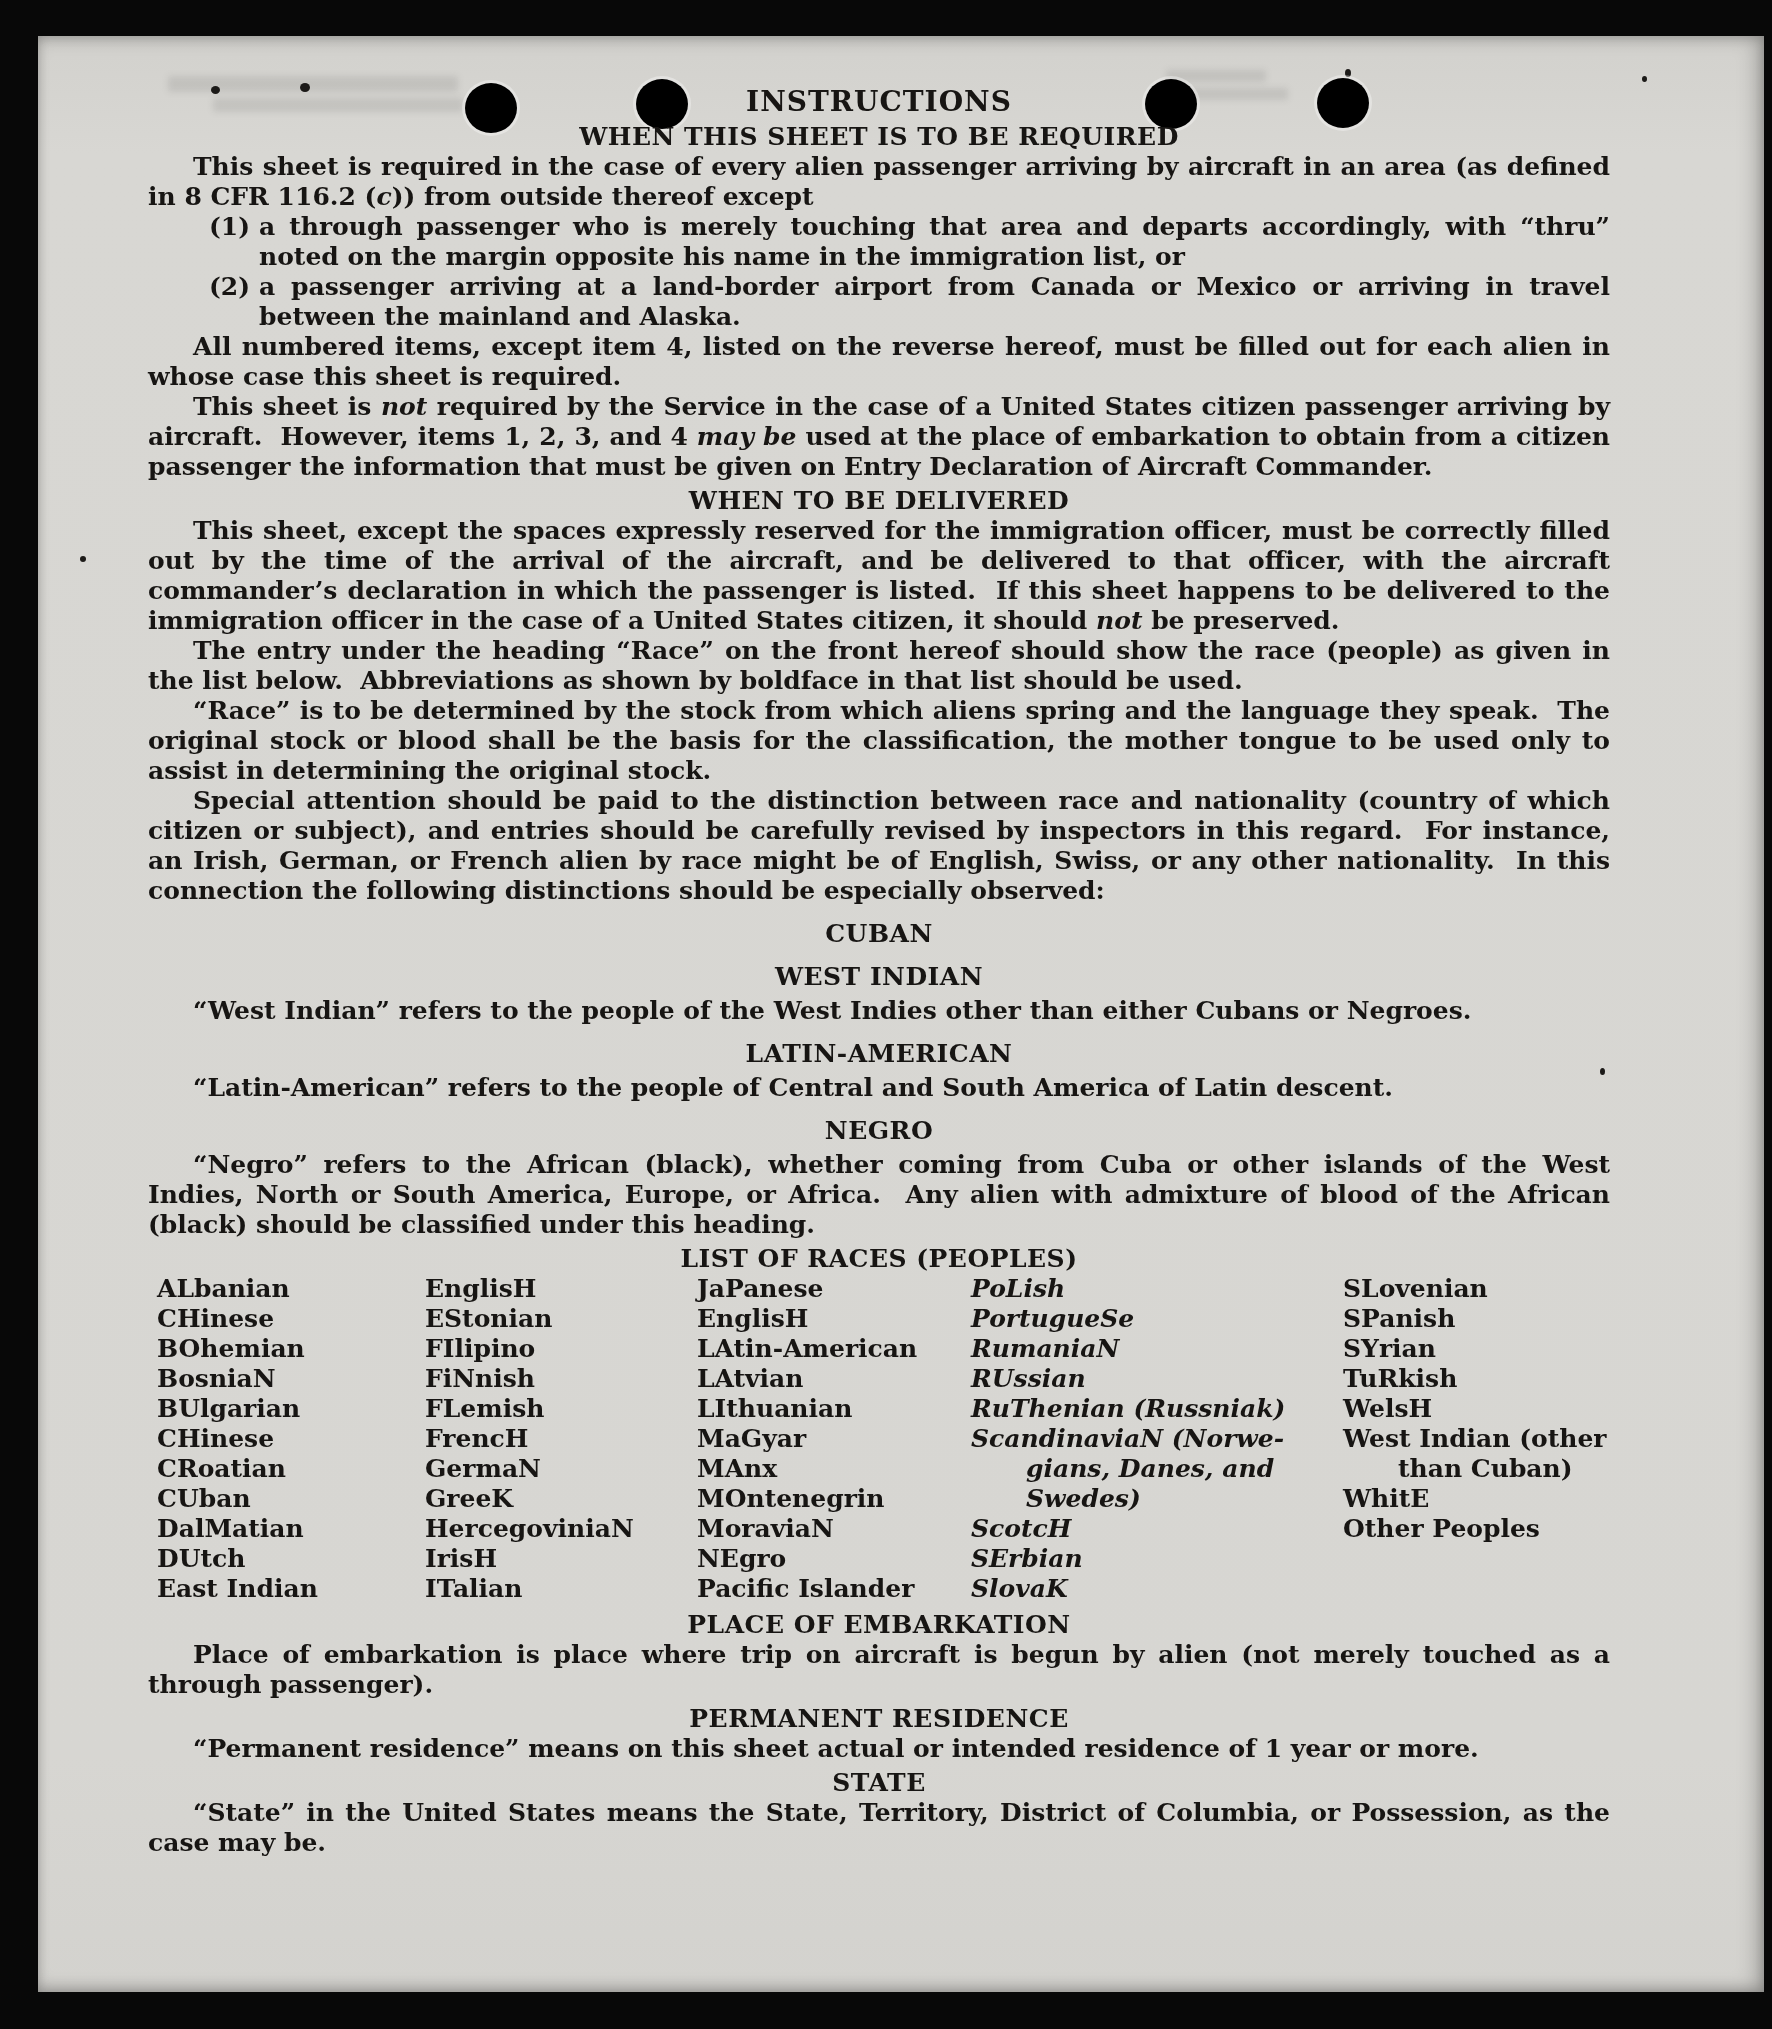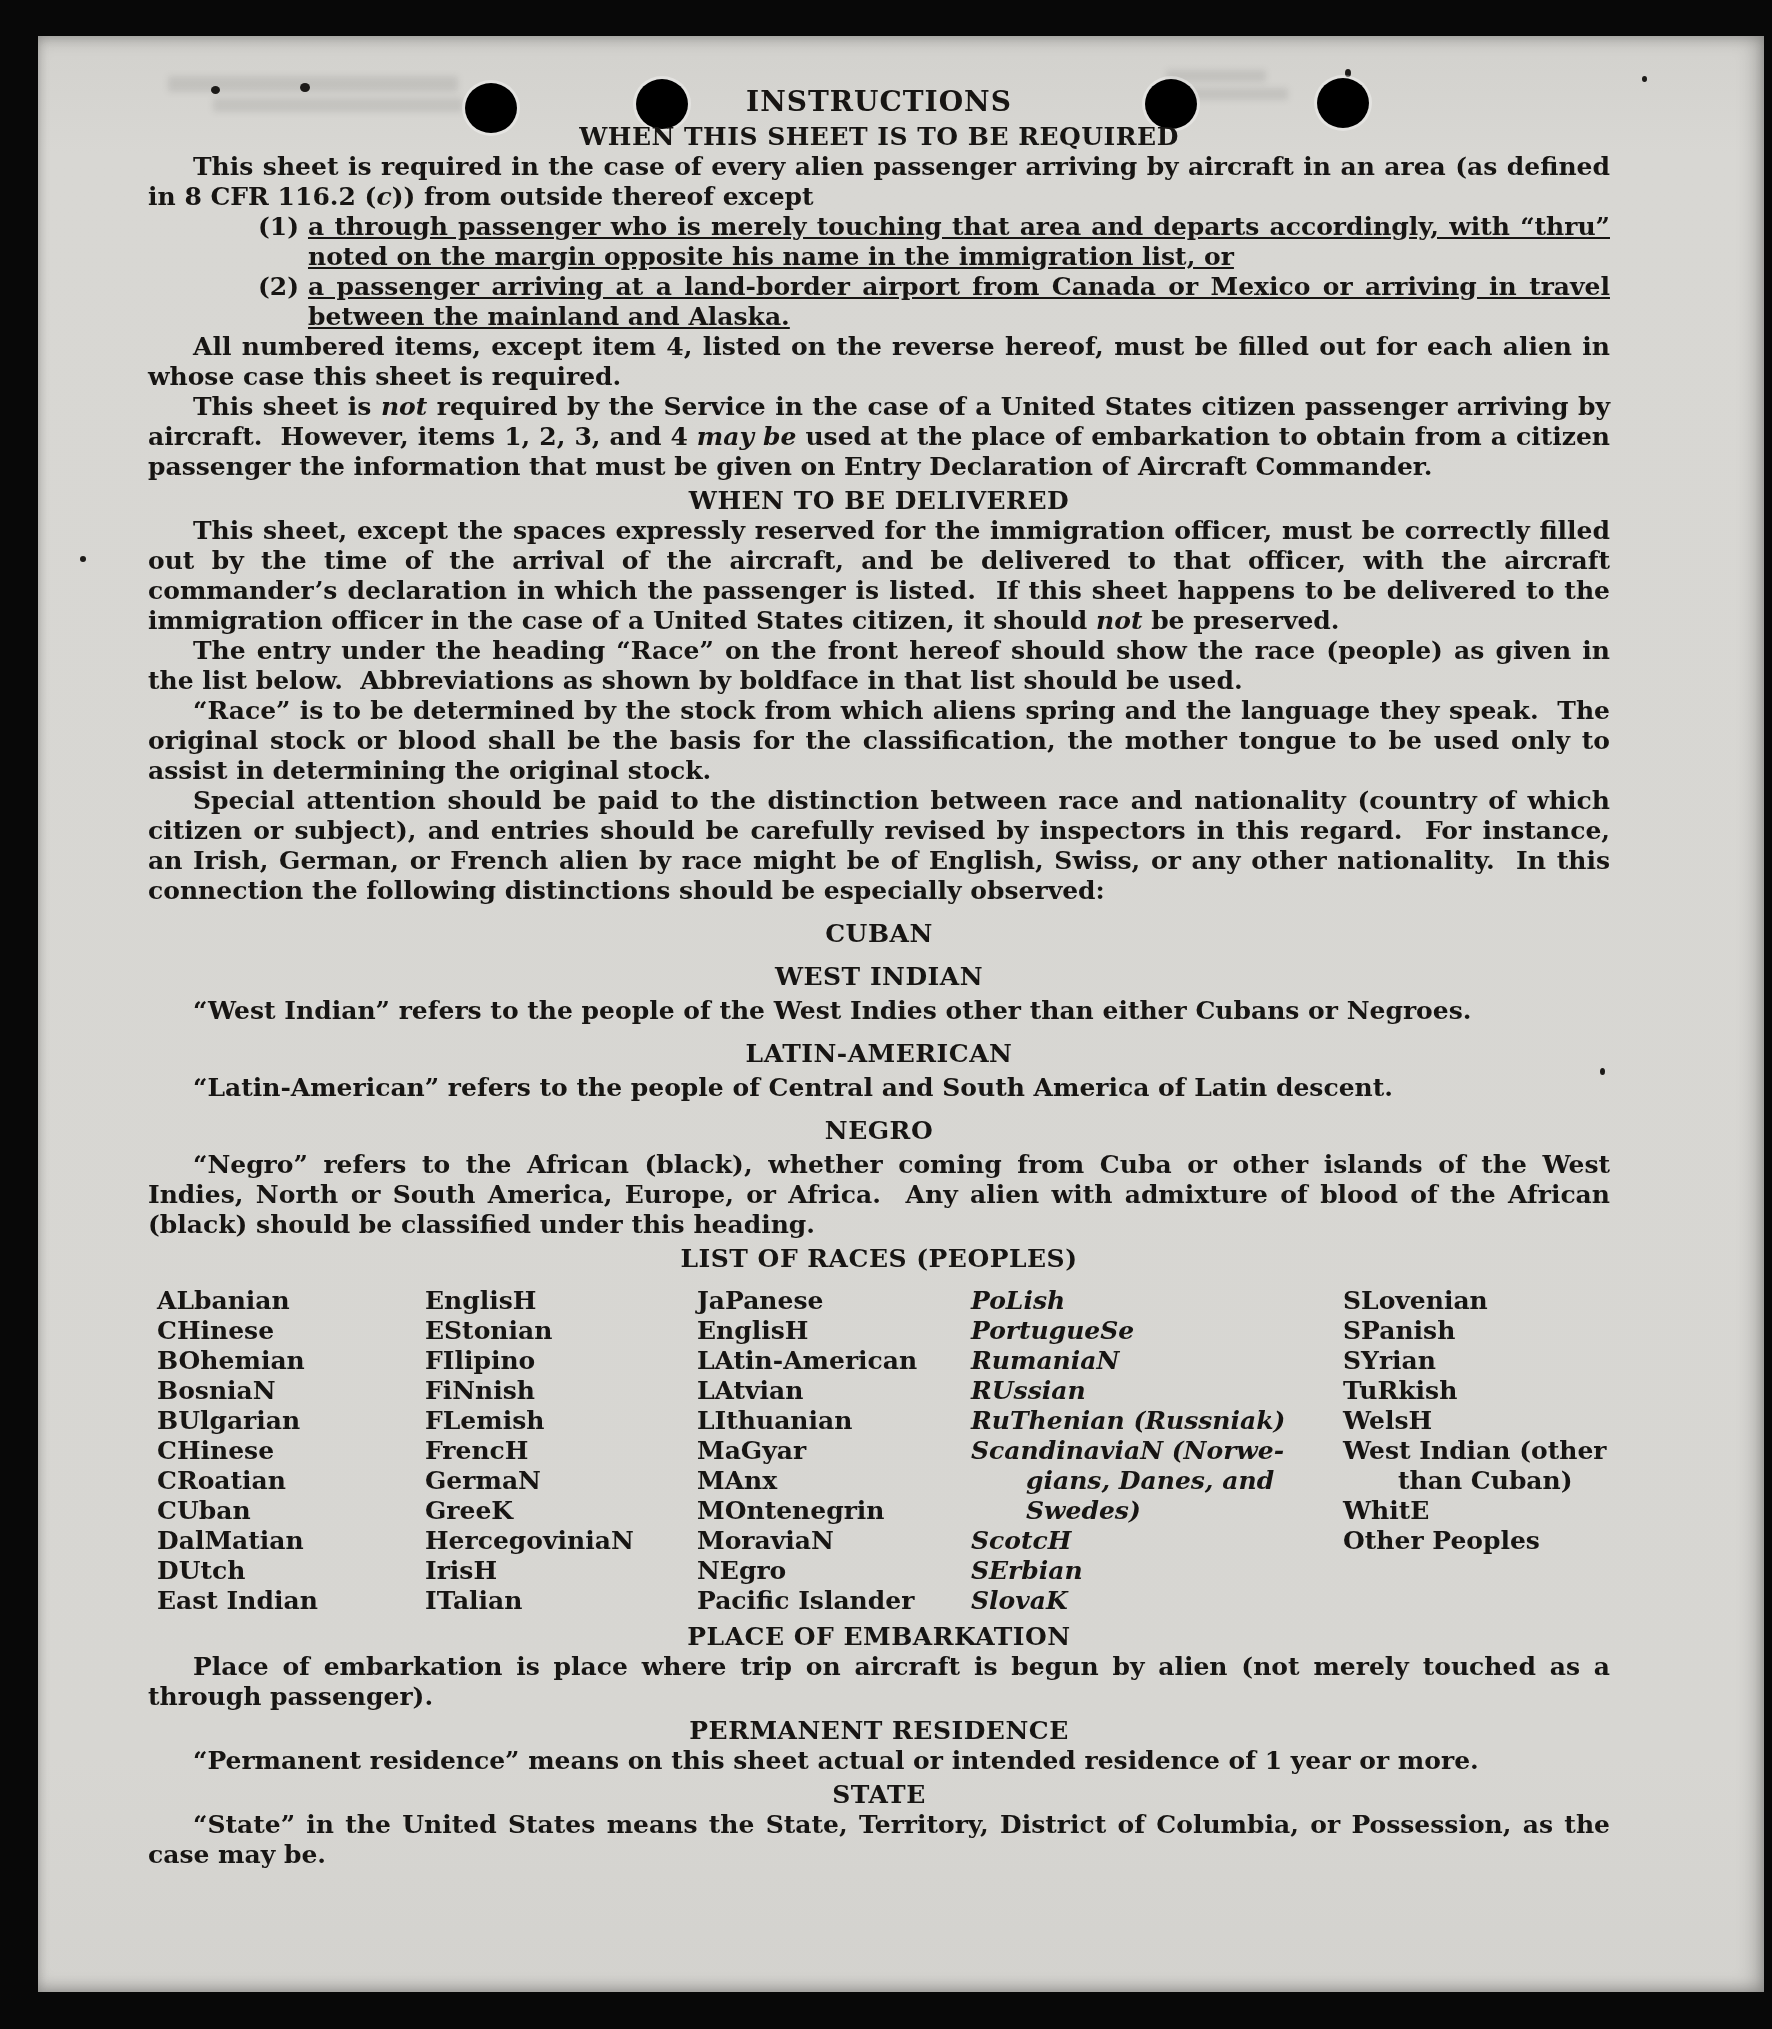--- a/index.html
+++ b/index.html
@@ -15,23 +15,23 @@
   .content{position:absolute;left:110px;top:50px;width:1462px;color:#171513;
            font-size:25px;line-height:30px;font-weight:700;text-align:justify;}
   .title{text-align:center;font-size:28px;line-height:32px;letter-spacing:1px;margin:0 0 2px 0;}
   h2{font-size:25px;line-height:30px;text-align:center;font-weight:700;
      letter-spacing:.5px;margin:4px 0 0 0;}
   h2.spaced{margin-top:13px;margin-bottom:4px;}
   p{margin:0;text-indent:45px;}
   p.after-def{margin-bottom:6px;}
   .it{font-style:italic;}
   .bf{font-weight:700;}
-  .num-item{margin-left:110px;padding-left:50px;text-indent:-50px;text-decoration:underline;}
+  .num-item{margin-left:61px;padding-left:50px;text-indent:-50px;}
   .marker{display:inline-block;width:50px;text-indent:0;}
-  .races{position:relative;height:332px;margin-top:12px;text-align:left;}
+  .races{position:relative;height:332px;margin-top:0;text-align:left;}
   .col{position:absolute;top:0;}
   .col div{height:30px;white-space:nowrap;}
   .col .cont{padding-left:55px;}
   .c0{left:9px;}  .c1{left:277px;} .c2{left:549px;} .c3{left:823px;font-style:italic;} .c4{left:1195px;}
 </style>
 </head>
 <body>
 
 <div class="scan">
   <div class="page">

